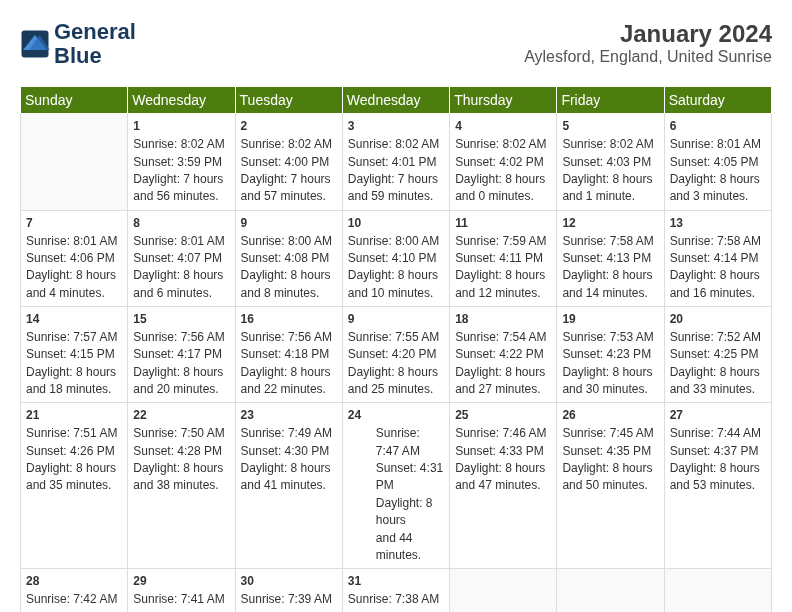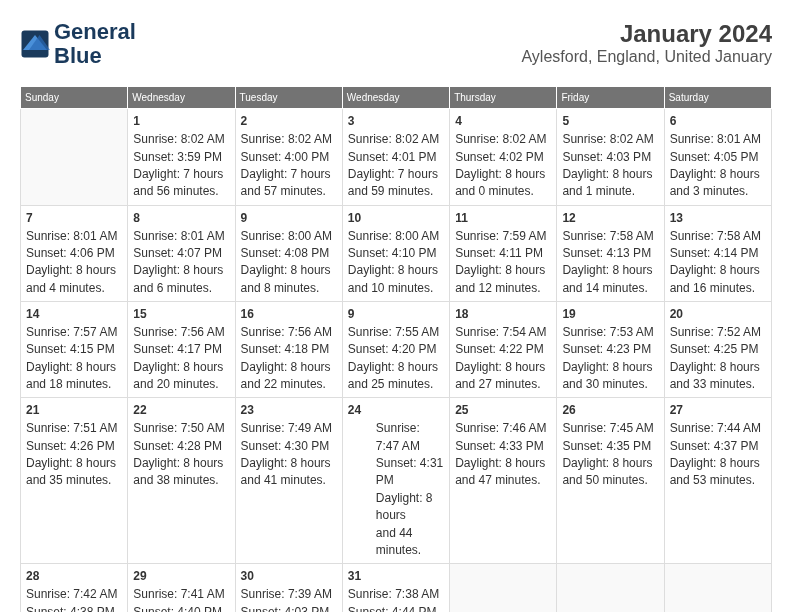--- a/index.html
+++ b/index.html
@@ -51,25 +51,25 @@
     .location {
       font-size: 16px;
       color: #555;
     }
     .calendar {
       width: 100%;
       border-collapse: collapse;
       font-size: 11px;
     }
     .calendar th {
-      background: #737373;
+      background: #4d7c0f;
       color: #fff;
       padding: 5px 4px;
       text-align: left;
-      font-size: 10px;
+      font-size: 14px;
       font-weight: 500;
       border: 1px solid #fff;
     }
     .calendar td {
       border: 1px solid #ddd;
       vertical-align: top;
       padding: 4px 5px;
       width: calc(100% / 7);
       height: 78px;
       background: #fff;
@@ -102,21 +102,21 @@
         <polygon points="20,8 36,28 4,28" fill="#4a90d9"></polygon>
         <polygon points="26,8 40,28 12,28" fill="#2a6ab5" opacity="0.7"></polygon>
       </svg>
       <div class="logo-text">
         <span>General</span><br>
         <span>Blue</span>
       </div>
     </div>
     <div class="title-block">
       <div class="month-title">January 2024</div>
-      <div class="location">Aylesford, England, United January</div>
+      <div class="location">Aylesford, England, United Sunrise</div>
     </div>
   </div>
 
   <table class="calendar">
     <thead>
       <tr>
         <th>Sunday</th>
         <th>Wednesday</th>
         <th>Tuesday</th>
         <th>Wednesday</th>

